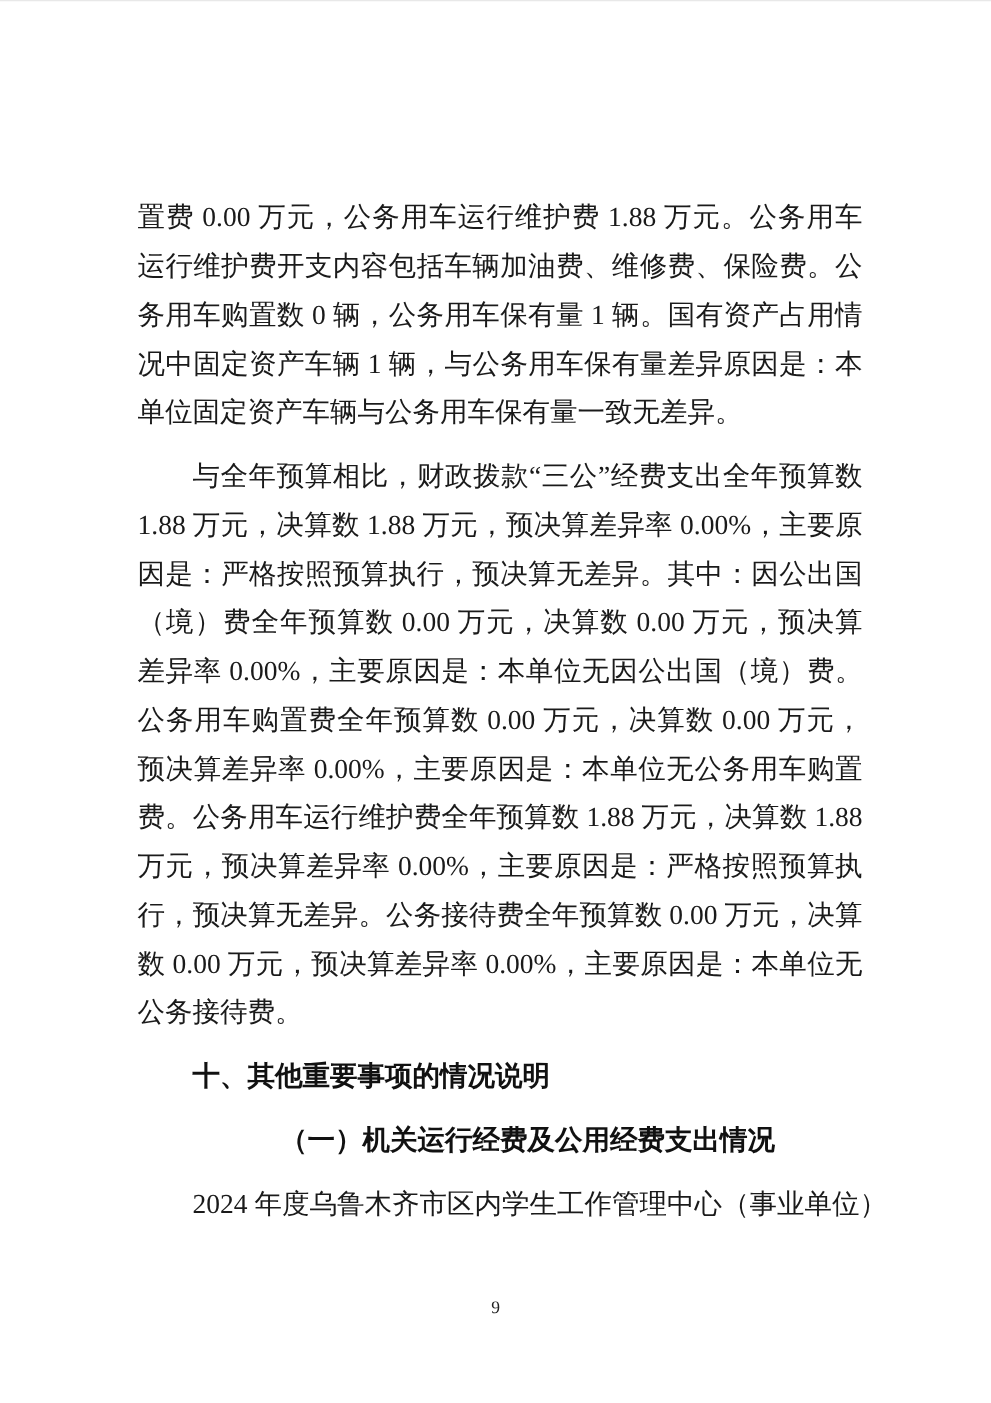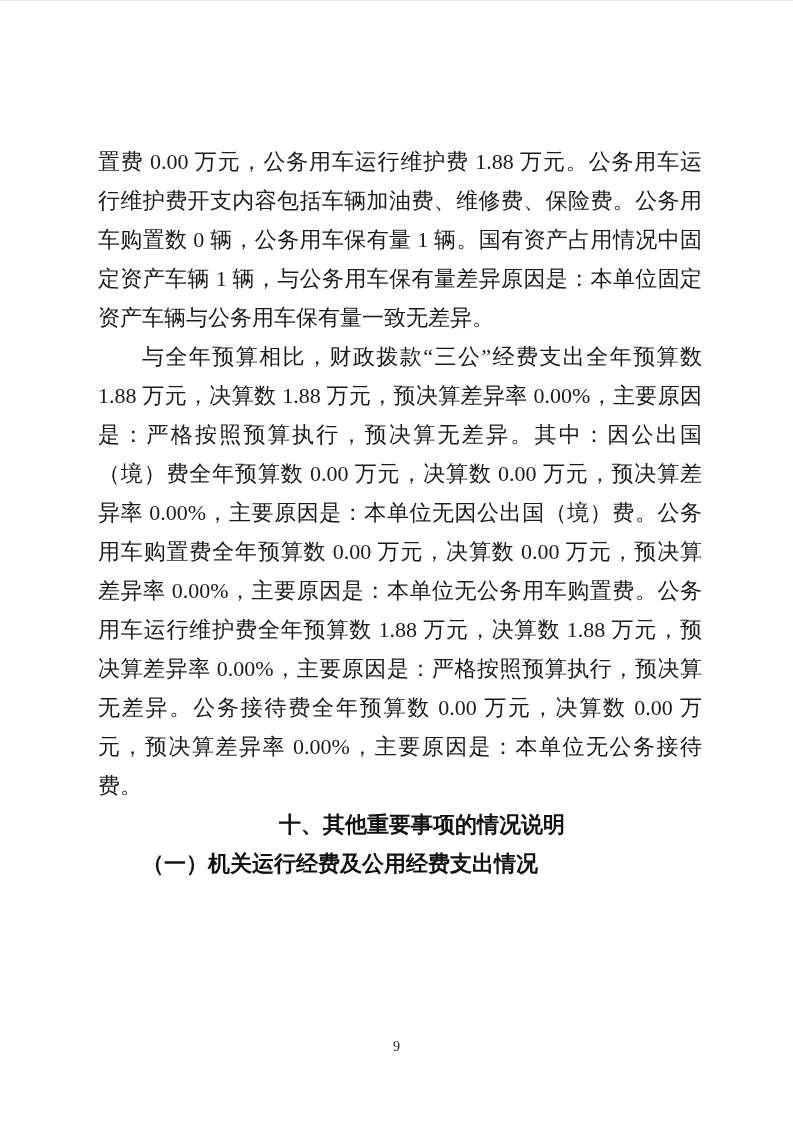--- a/index.html
+++ b/index.html
@@ -16,21 +16,21 @@
     box-sizing: border-box;
     border-top: 1px solid #e8e8e8;
   }
   .content {
     position: absolute;
     left: 98px;
     top: 141px;
     width: 604px;
   }
   .content p, .content h2, .content h3 {
-    margin: 0;
+    margin: 12px;
     padding: 0;
   }
   .body-text {
     font-family: "Liberation Serif", "DejaVu Serif", serif;
     font-size: 22px;
     line-height: 39px;
     color: #1a1a1a;
     text-align: justify;
     font-weight: normal;
   }
@@ -47,31 +47,31 @@
   .bold-lead {
     font-weight: normal;
   }
   .heading-hei {
     font-family: "Liberation Sans", "DejaVu Sans", sans-serif;
     font-size: 22px;
     line-height: 39px;
     color: #111111;
     font-weight: bold;
     text-indent: 2em;
-    text-align: center;
+    text-align: left;
     white-space: nowrap;
   }
   .heading-kai {
     font-family: "Liberation Serif", "DejaVu Serif", serif;
     font-size: 22px;
     line-height: 39px;
     color: #111111;
     font-weight: bold;
     text-indent: 2em;
-    text-align: left;
+    text-align: center;
     white-space: nowrap;
   }
   .page-number {
     position: absolute;
     top: 1036px;
     left: 0;
     width: 100%;
     text-align: center;
     font-family: "Liberation Serif", "DejaVu Serif", serif;
     font-size: 14px;
@@ -87,17 +87,18 @@
 
     <p class="body-text no-indent">置费 0.00 万元，公务用车运行维护费 1.88 万元。公务用车运行维护费开支内容包括车辆加油费、维修费、保险费。公务用车购置数 0 辆，公务用车保有量 1 辆。国有资产占用情况中固定资产车辆 1 辆，与公务用车保有量差异原因是：本单位固定资产车辆与公务用车保有量一致无差异。</p>
 
 
     <p class="body-text indent"><span class="bold-lead">与全年预算相比，</span><span>财政拨款“三公”经费支出全年预算数 1.88 万元，决算数 1.88 万元，预决算差异率 0.00%，主要原因是：严格按照预算执行，预决算无差异。其中：因公出国（境）费全年预算数 0.00 万元，决算数 0.00 万元，预决算差异率 0.00%，主要原因是：本单位无因公出国（境）费。公务用车购置费全年预算数 0.00 万元，决算数 0.00 万元，预决算差异率 0.00%，主要原因是：本单位无公务用车购置费。公务用车运行维护费全年预算数 1.88 万元，决算数 1.88 万元，预决算差异率 0.00%，主要原因是：严格按照预算执行，预决算无差异。公务接待费全年预算数 0.00 万元，决算数 0.00 万元，预决算差异率 0.00%，主要原因是：本单位无公务接待费。</span></p>
 
     <h2 class="heading-hei">十、其他重要事项的情况说明</h2>
 
     <h3 class="heading-kai">（一）机关运行经费及公用经费支出情况</h3>
 
+    <p class="body-text indent nowrap">2024 年度乌鲁木齐市区内学生工作管理中心（事业单位）</p>
 
   </div>
 
   <div class="page-number">9</div>
 </div>
 
 </body></html>

